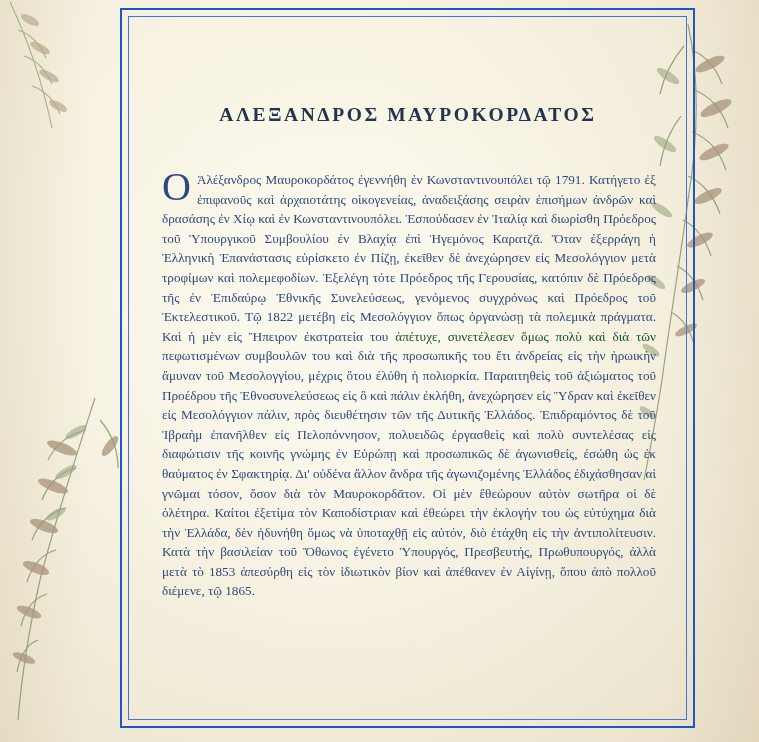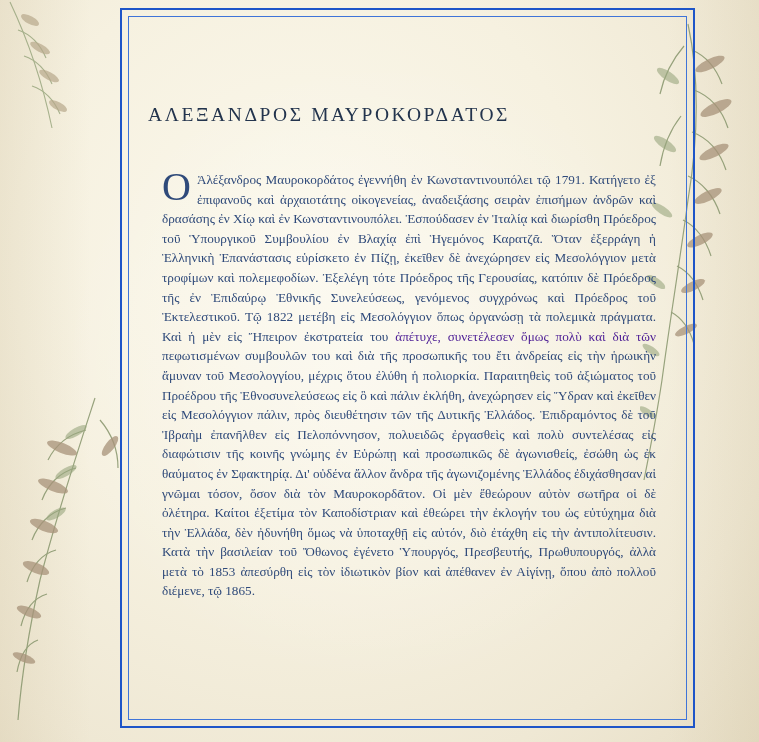--- a/index.html
+++ b/index.html
@@ -54,25 +54,26 @@
   
   .content {
     position: absolute;
     left: 148px;
     top: 36px;
     width: 520px;
     height: 664px;
   }
 
   .doc-title {
+    text-align: center;
     font-size: 19.5px;
     letter-spacing: 2.6px;
     color: #23344d;
     margin: 68px 0 0 0;
-    font-weight: normal;
+    font-weight: bold;
     font-family: "Liberation Serif", serif;
   }
 
   .body-text {
     margin: 44px 12px 0 14px;
     font-size: 13.2px;
     line-height: 19.6px;
     color: #2f4a7a;
     text-align: justify;
     text-justify: inter-word;
@@ -83,21 +84,21 @@
     float: left;
     font-size: 40px;
     line-height: 33px;
     padding: 0 6px 0 0;
     color: #2f4a7a;
     font-family: "Liberation Serif", serif;
   }
 
   
   .faded {
-    color: #4c1d95;
+    color: #14532d;
   }
 
   
   .botanical {
     position: absolute;
     pointer-events: none;
   }
   .botanical.left {
     left: 0px;
     top: 390px;

